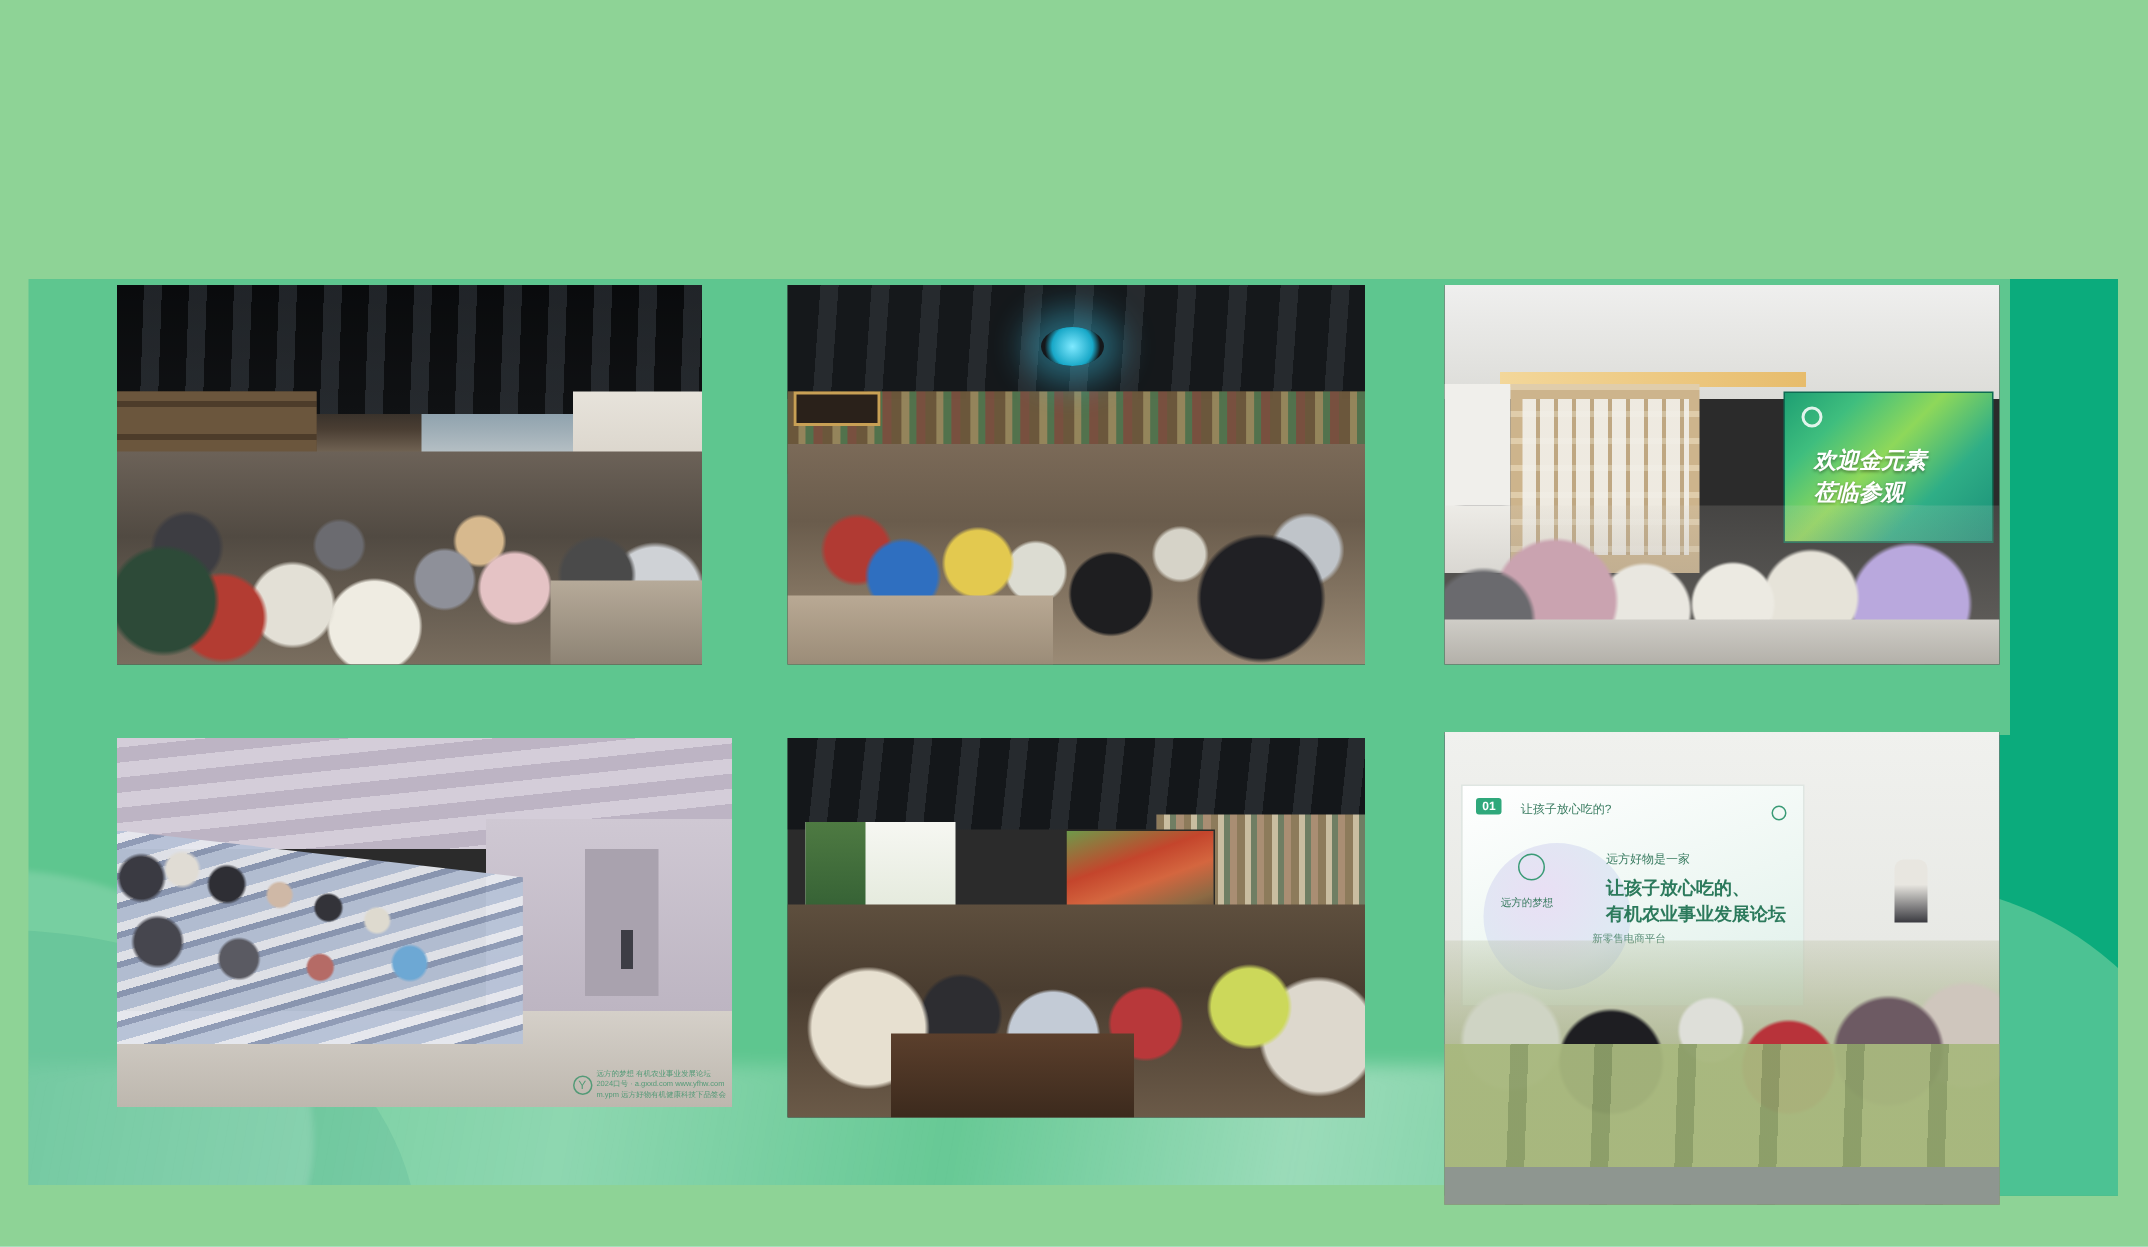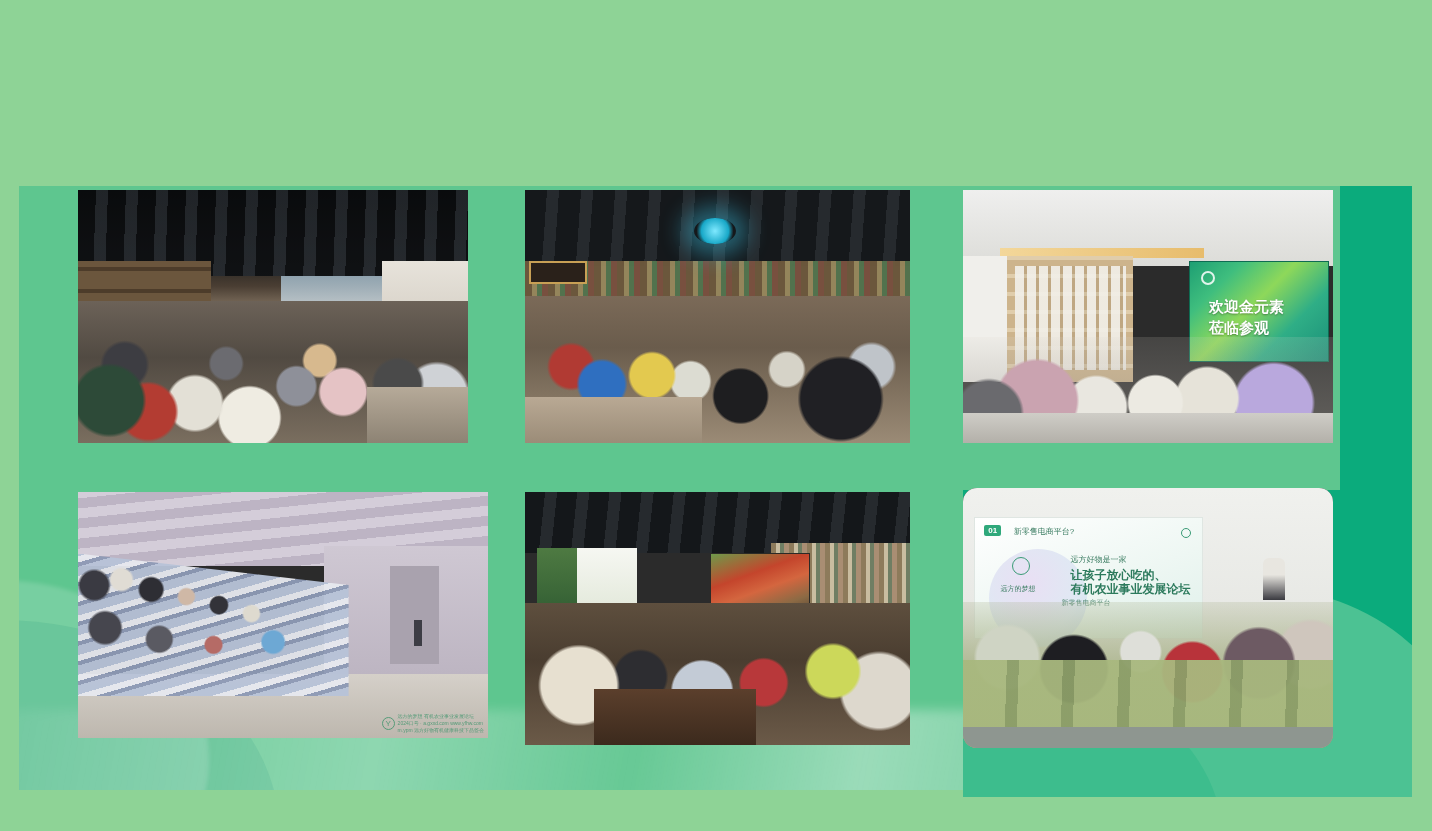--- a/index.html
+++ b/index.html
@@ -233,20 +233,21 @@
     width:14px;height:14px;border-radius:50%;
     border:2px solid rgba(255,255,255,.85);
   }
   #photo-3 .screen .sc-t1,
   #photo-3 .screen .sc-t2{
     position:absolute; left:14%;
     color:#fff; font-size:15px; font-weight:700;
     font-family:"Liberation Sans", sans-serif;
     text-shadow:0 1px 2px rgba(0,0,0,.35);
     white-space:nowrap;
+    font-style:italic;
   }
   #photo-3 .screen .sc-t1{ top:36%; }
   #photo-3 .screen .sc-t2{ top:58%;text-align:right; }
   #photo-3 .crowd{
     position:absolute; left:0; bottom:0; width:100%; height:42%;
     background:
       radial-gradient(circle at 7% 72%, #6a6a6e 0 9%, transparent 10%),
       radial-gradient(circle at 20% 60%, #caa3b0 0 13%, transparent 14%),
       radial-gradient(circle at 36% 66%, #e9e7e0 0 12%, transparent 13%),
       radial-gradient(circle at 52% 62%, #eceae2 0 13%, transparent 14%),
@@ -358,21 +359,21 @@
       radial-gradient(circle at 80% 48%, #ccd85a 0 8%, transparent 9%),
       radial-gradient(circle at 92% 62%, #ddd8cd 0 10%, transparent 11%),
       linear-gradient(180deg,#5e4f3e 0%, #4a3d30 40%, #6b5a48 100%);
   }
   #photo-5 .table{
     position:absolute; left:18%; bottom:0; width:42%; height:22%;
     background:linear-gradient(180deg,#5b3f2c,#3c2a1d);
   }
 
   
-  #photo-6{ left:963px; top:488px; width:370px; height:260px;border-radius:14px; }
+  #photo-6{ left:963px; top:488px; width:370px; height:315px; }
   #photo-6 .wallw{
     position:absolute; left:0; top:0; width:100%; height:100%;
     background:linear-gradient(180deg,#f0f1ee 0%, #e6e7e3 55%, #c9cac5 100%);
   }
   #photo-6 .slide{
     position:absolute; left:3%; top:11%; width:62%; height:47%;
     background:linear-gradient(160deg,#ffffff 0%, #eef7f3 55%, #dff0ea 100%);
     border:1px solid #dfe6e2;
   }
   #photo-6 .slide .s-badge{
@@ -533,21 +534,21 @@
       <div class="crowd"></div>
       <div class="table"></div>
     </div>
   </div>
 
   <div class="photo" id="photo-6">
     <div class="ph-inner">
       <div class="wallw"></div>
       <div class="slide">
         <div class="s-badge">01</div>
-        <div class="s-head">新零售电商平台?</div>
+        <div class="s-head">让孩子放心吃的?</div>
         <div class="s-logo"></div>
         <div class="bubble">
           <div class="bc"></div>
           <div class="bl">远方的梦想</div>
         </div>
         <div class="s-t0">远方好物是一家</div>
         <div class="s-t1">让孩子放心吃的、</div>
         <div class="s-t2">有机农业事业发展论坛</div>
         <div class="s-t3">新零售电商平台</div>
       </div>

